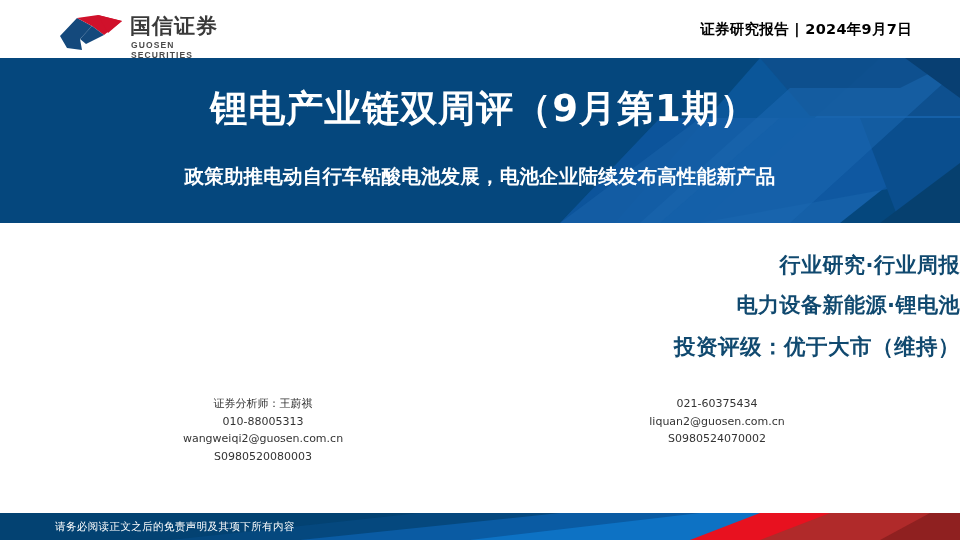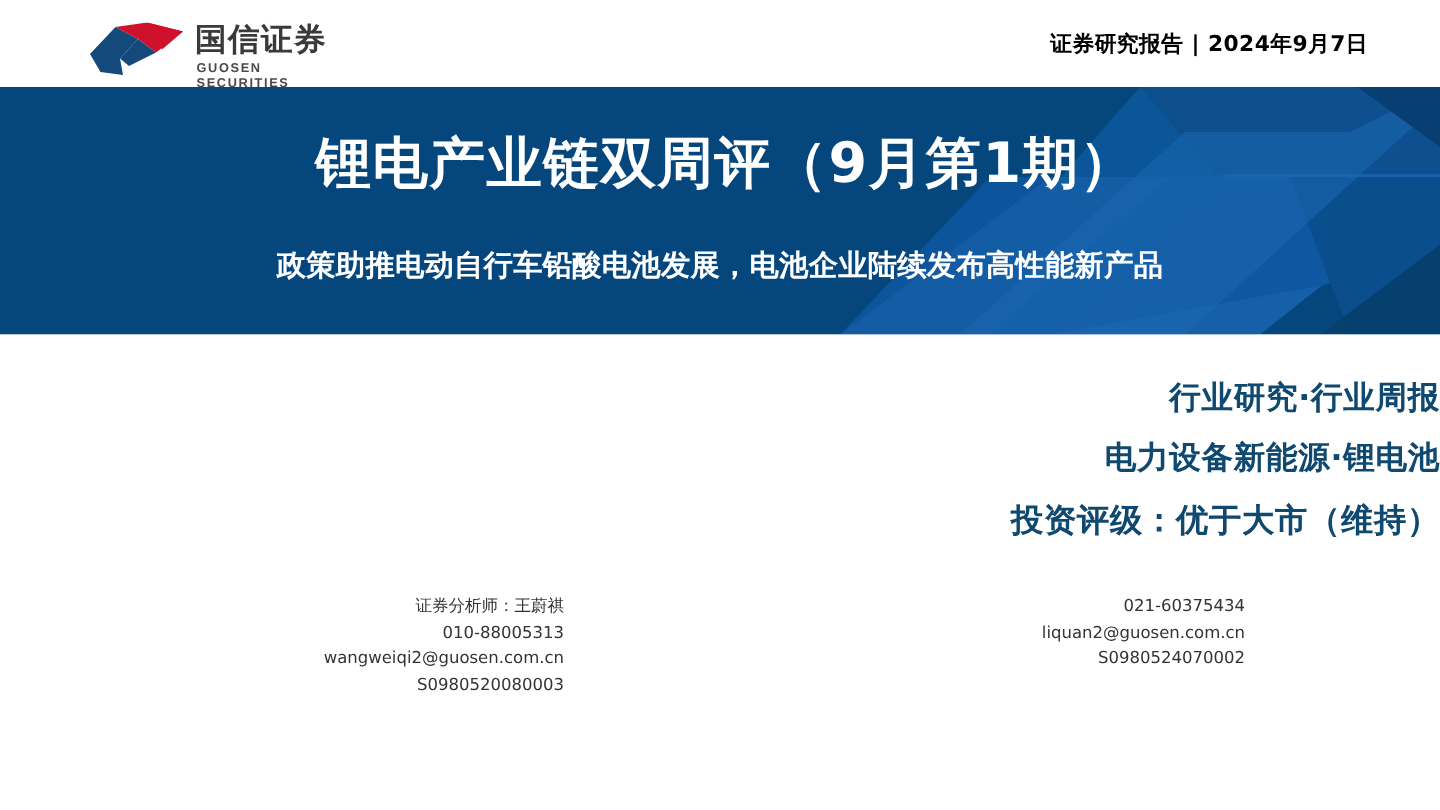--- a/index.html
+++ b/index.html
@@ -145,21 +145,21 @@
   .analysts {
     position: absolute;
     left: 150px;
     top: 172px;
     width: 680px;
     display: flex;
     justify-content: space-between;
   }
   .analyst {
     width: 226px;
-    text-align: right;
+    text-align: center;
     color: #333333;
     font-size: 11px;
     line-height: 17.5px;
     font-family: "DejaVu Sans", "Liberation Sans", sans-serif;
   }
   .analyst div { white-space: nowrap; }
 
   
   .footer {
     position: absolute;
@@ -236,14 +236,26 @@
         <div>S0980520080003</div>
       </div>
       <div class="analyst">
         <div>021-60375434</div>
         <div>liquan2@guosen.com.cn</div>
         <div>S0980524070002</div>
       </div>
     </div>
   </div>
 
+  <div class="footer">
+    <svg class="footer-band" viewBox="0 0 960 27" preserveAspectRatio="none">
+      <rect x="0" y="0" width="960" height="27" fill="#034272"></rect>
+      <polygon points="170,27 420,0 960,0 960,27" fill="#05487e"></polygon>
+      <polygon points="300,27 560,0 960,0 960,27" fill="#0a5ba3"></polygon>
+      <polygon points="470,27 700,0 960,0 960,27" fill="#0d72c4"></polygon>
+      <polygon points="690,27 760,0 960,0 960,27" fill="#e8111f"></polygon>
+      <polygon points="760,27 830,0 960,0 960,27" fill="#b02a2a"></polygon>
+      <polygon points="880,27 930,0 960,0 960,27" fill="#8f2020"></polygon>
+    </svg>
+    <div class="footer-text">请务必阅读正文之后的免责声明及其项下所有内容</div>
+  </div>
 
 </div>
 
 </body></html>

